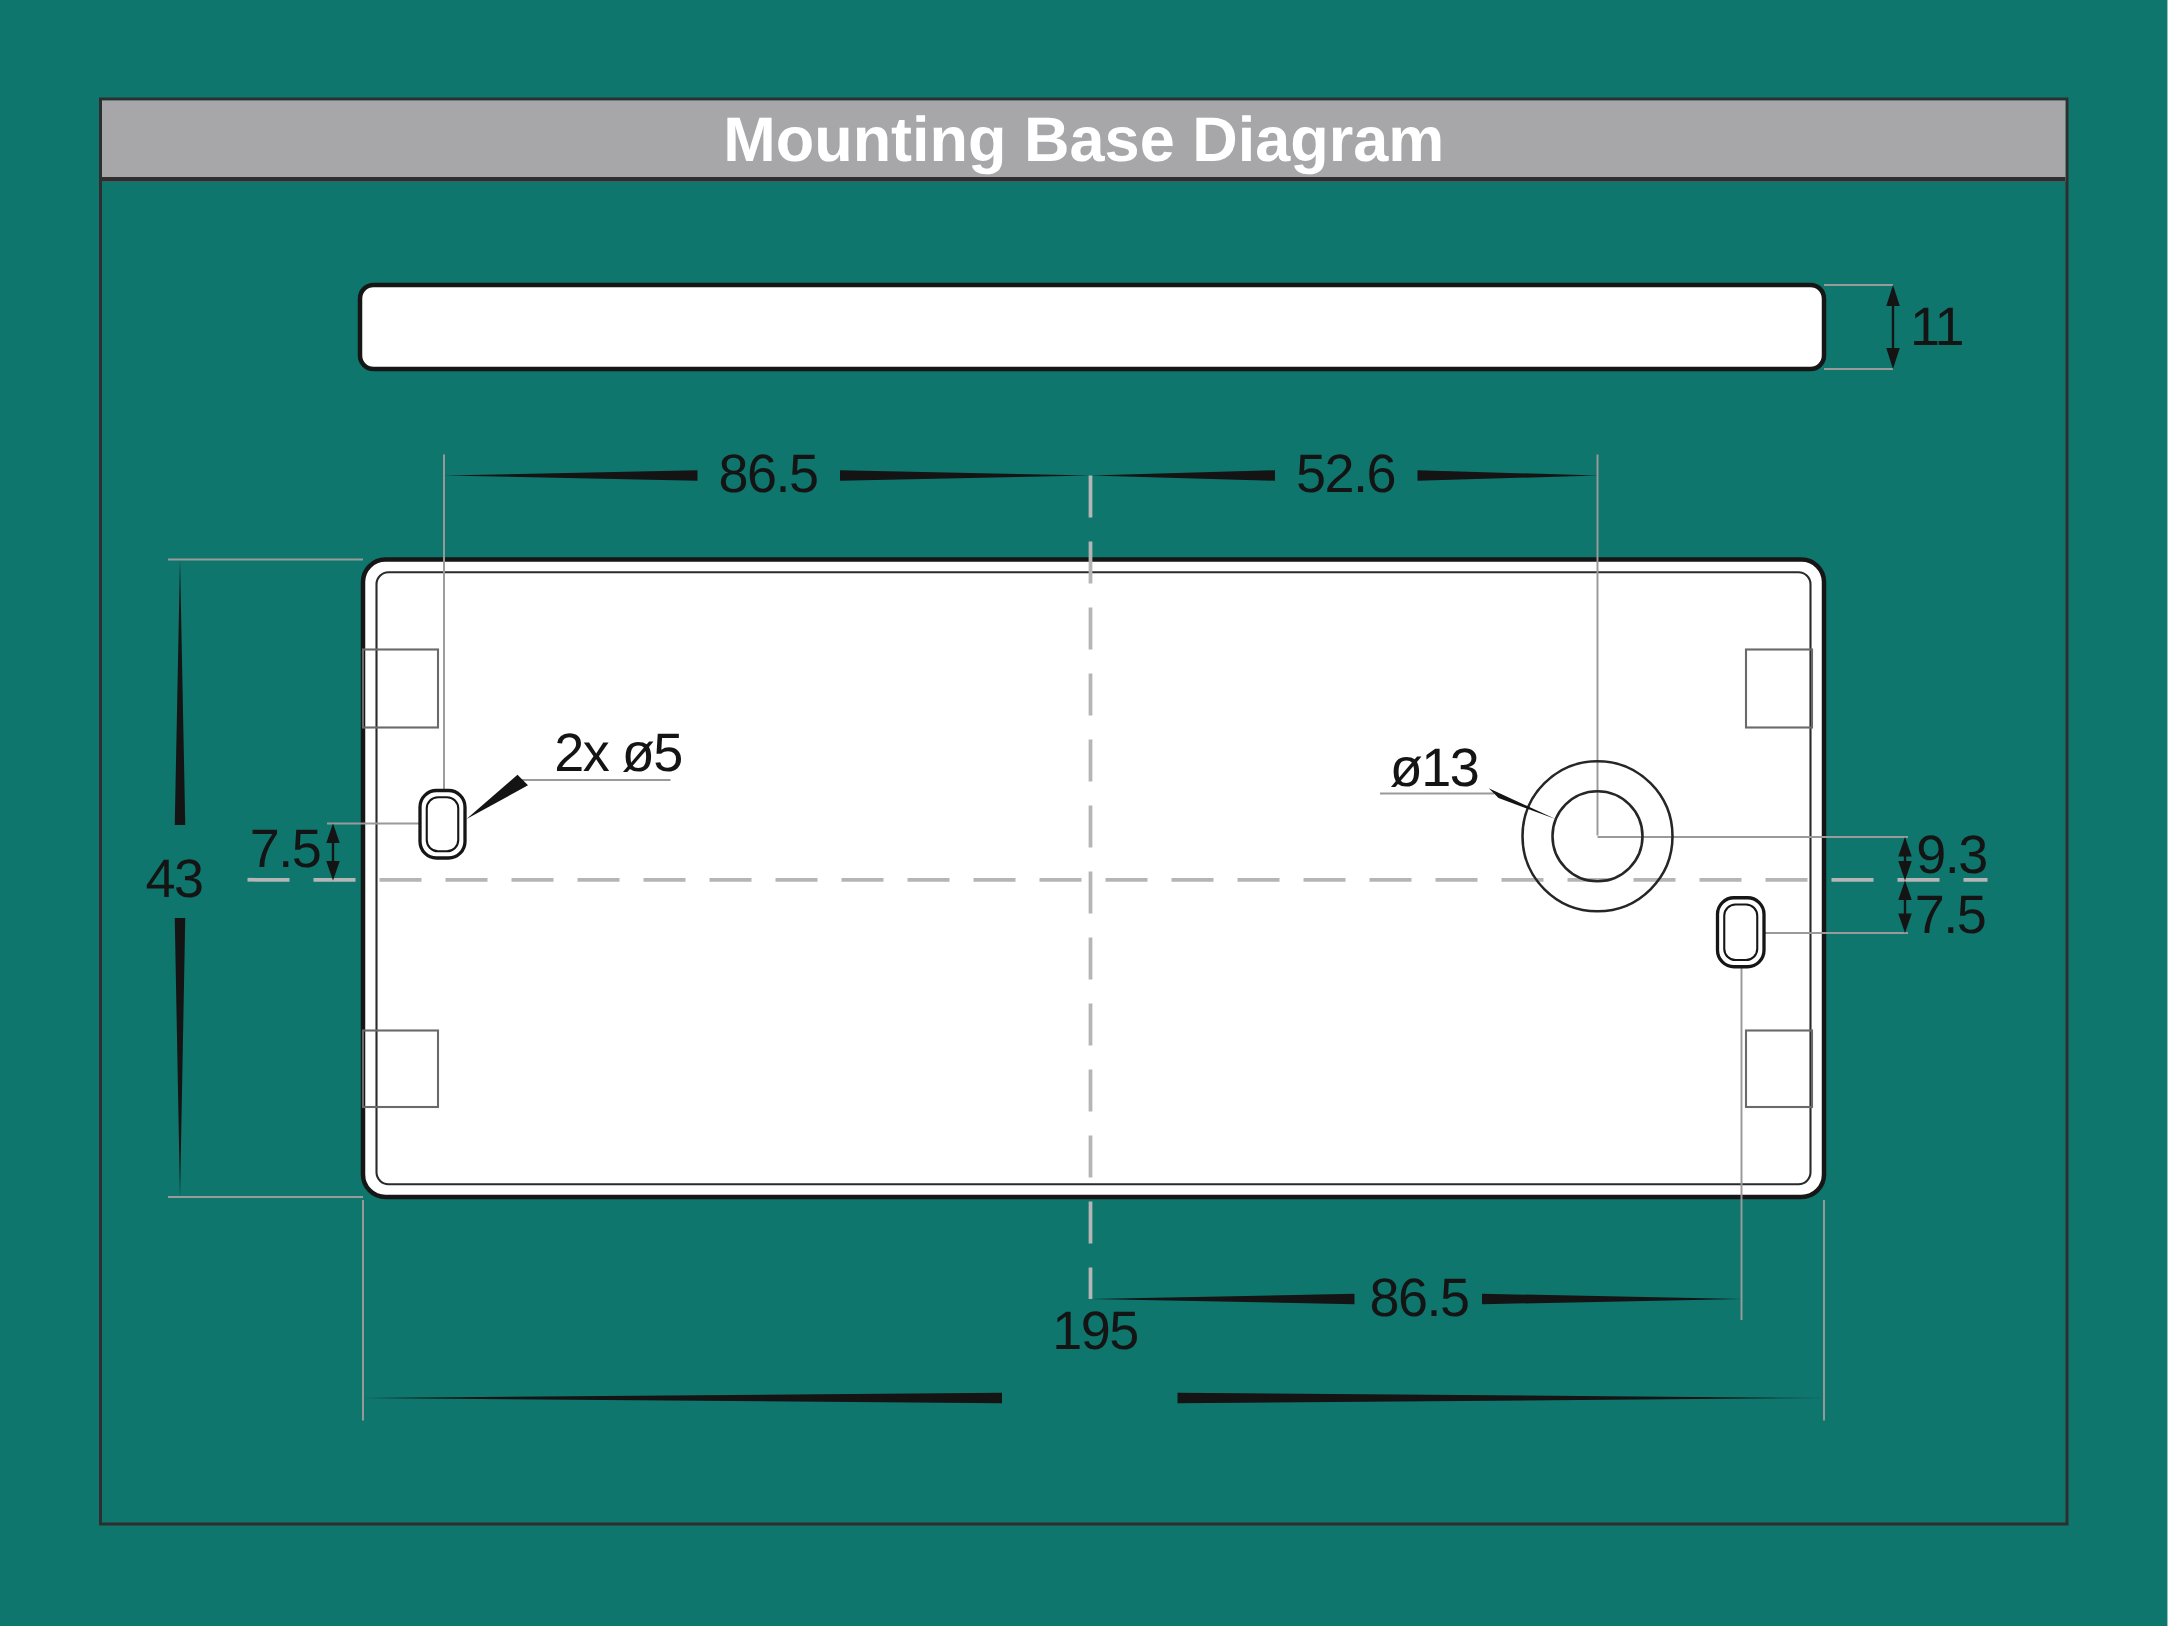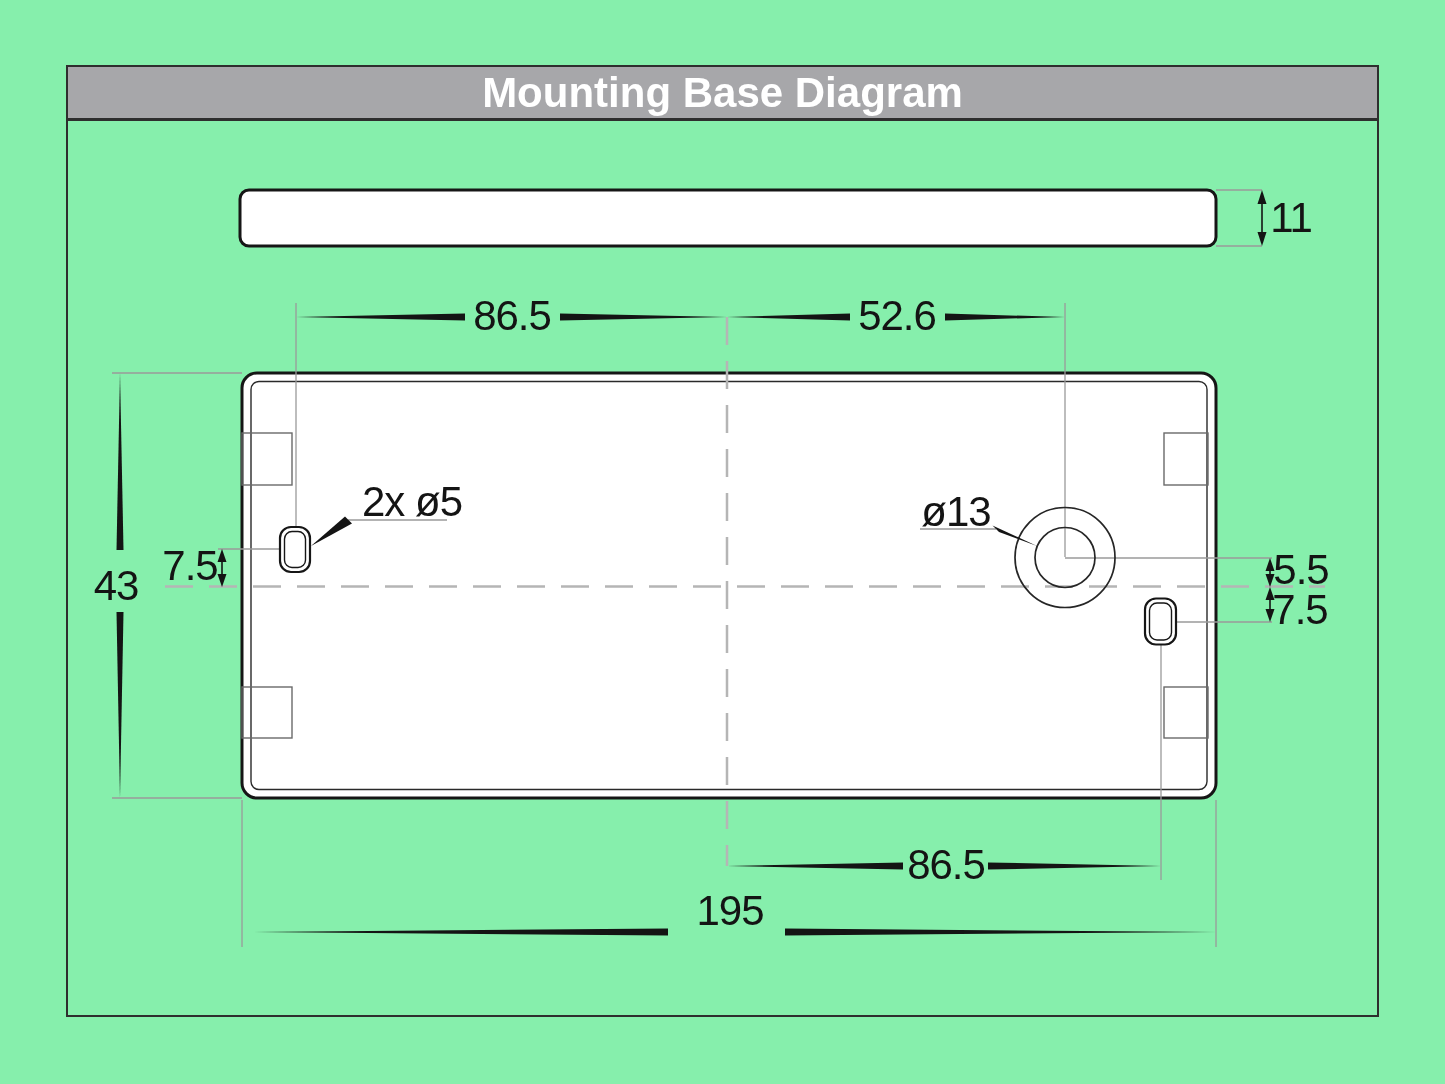--- a/index.html
+++ b/index.html
@@ -1,25 +1,25 @@
 <!DOCTYPE html>
 <html><head>
 <meta charset="utf-8">
 <style>
   html,body{margin:0;padding:0;background:#fff;}
-  .page{position:relative;width:1445px;height:1084px;background:#86efac;
+  .page{position:relative;width:1445px;height:1084px;background:#0f766e;
         font-family:"Liberation Sans","DejaVu Sans",sans-serif;overflow:hidden;}
   .frame{position:absolute;left:66px;top:65px;width:1313px;height:952px;
          border:2px solid #2e2e2e;box-sizing:border-box;}
   .titlebar{position:absolute;left:0;top:0;width:100%;height:51px;
             background:#a7a7aa;border-bottom:3px solid #2e2e2e;box-sizing:content-box;
             display:flex;align-items:center;justify-content:center;}
   .titlebar .t{color:#ffffff;font-size:42px;font-weight:bold;letter-spacing:0px;}
   svg.draw{position:absolute;left:0;top:0;width:1445px;height:1084px;}
-  .dim{position:absolute;transform:translate(-50%,-50%);font-size:42px;color:#141414;
+  .dim{position:absolute;transform:translate(-50%,-50%);font-size:36px;color:#141414;
        letter-spacing:-1px;white-space:nowrap;line-height:1;}
 </style>
 </head>
 <body>
 
 <div class="page">
 
   <div class="frame">
     <div class="titlebar">
       <span class="t">Mounting Base Diagram</span>
@@ -101,18 +101,18 @@
     <polygon points="1037,546 992.5,525.5 999,532" fill="#141414"></polygon>
   </svg>
 
   <div class="dim" style="left:1291px;top:218px;">11</div>
   <div class="dim" style="left:512px;top:316px;">86.5</div>
   <div class="dim" style="left:897px;top:316px;">52.6</div>
   <div class="dim" style="left:116px;top:586px;">43</div>
   <div class="dim" style="left:190px;top:566px;">7.5</div>
   <div class="dim" style="left:412px;top:502px;">2x ø5</div>
   <div class="dim" style="left:956px;top:512px;">ø13</div>
-  <div class="dim" style="left:1301px;top:570px;">5.5</div>
+  <div class="dim" style="left:1301px;top:570px;">9.3</div>
   <div class="dim" style="left:1300px;top:610px;">7.5</div>
   <div class="dim" style="left:946px;top:865px;">86.5</div>
-  <div class="dim" style="left:730px;top:911px;">195</div>
+  <div class="dim" style="left:730px;top:887px;">195</div>
 
 </div>
 
 </body></html>

